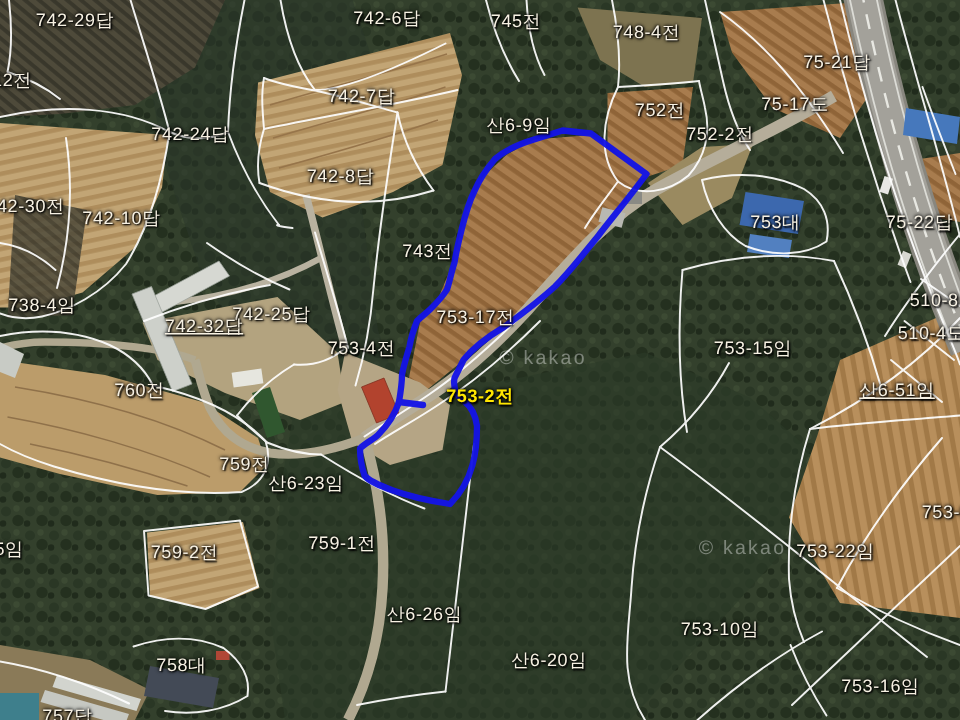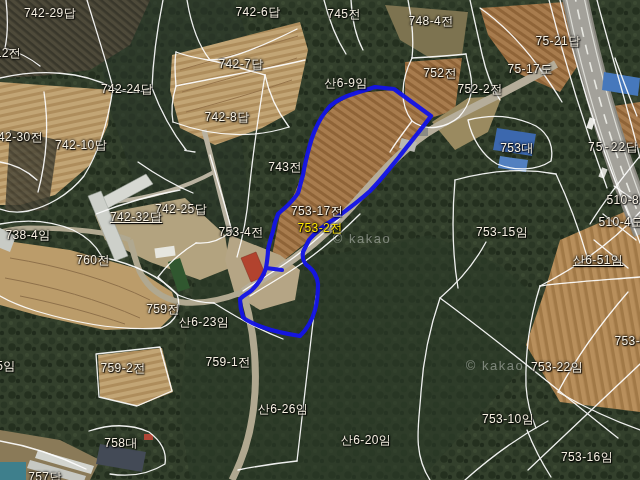--- a/index.html
+++ b/index.html
@@ -9,21 +9,21 @@
   }
   .viewport svg{position:absolute;left:0;top:0;}
   .label-layer{position:absolute;left:0;top:0;width:100%;height:100%;}
   .plabel{
     position:absolute;transform:translate(-50%,-50%);
     color:var(--label-color,#f7f1e3);
     font-size:12px;line-height:1;letter-spacing:.4px;white-space:nowrap;
     text-shadow:0 0 3px #000,0 0 2px #000,1px 1px 1px rgba(0,0,0,.85);
     cursor:pointer;
   }
-  .plabel.sel{color:var(--sel-label-color,#ffe600);font-weight:normal;}
+  .plabel.sel{color:var(--sel-label-color,#ffe600);font-weight:bold;margin-top:36px;}
   .wmark{
     position:absolute;transform:translate(-50%,-50%);
     color:rgba(255,255,255,.38);font-size:13px;letter-spacing:1.5px;white-space:nowrap;
   }
 </style>
 </head>
 <body>
 
 <div class="viewport">
 
@@ -217,41 +217,41 @@
       <div class="plabel" style="left: 530px; top: 69px;">75-17도</div>
       <div class="plabel" style="left: 440px; top: 73px;">752전</div>
       <div class="plabel" style="left: 346px; top: 83px;">산6-9임</div>
       <div class="plabel" style="left: 127px; top: 89px;">742-24답</div>
       <div class="plabel" style="left: 480px; top: 89px;">752-2전</div>
       <div class="plabel" style="left: 227px; top: 117px;">742-8답</div>
       <div class="plabel" style="left: 285px; top: 135px; margin-top: 32px;">743전</div>
       <div class="plabel" style="left: 17px; top: 137px;">742-30전</div>
       <div class="plabel" style="left: 81px; top: 145px;">742-10답</div>
       <div class="plabel" style="left: 517px; top: 148px;">753대</div>
-      <div class="plabel" style="left: 613px; top: 148px; font-family: Liberation Mono, monospace;">75-22답</div>
-      <div class="plabel" style="left: 28px; top: 203px; margin-top: 32px;">738-4임</div>
+      <div class="plabel" style="left: 613px; top: 148px;">75-22답</div>
+      <div class="plabel" style="left: 28px; top: 203px;">738-4임</div>
       <div class="plabel" style="left: 629px; top: 200px;">510-8전</div>
       <div class="plabel" style="left: 181px; top: 209px;">742-25답</div>
       <div class="plabel" style="left: 317px; top: 211px;">753-17전</div>
       <div class="plabel" style="left: 136px; top: 217px; text-decoration: underline;">742-32답</div>
       <div class="plabel" style="left: 621px; top: 222px;">510-4도</div>
       <div class="plabel sel" style="left: 320px; top: 228px;">753-2전</div>
       <div class="plabel" style="left: 241px; top: 232px;">753-4전</div>
       <div class="plabel" style="left: 502px; top: 232px;">753-15임</div>
       <div class="plabel" style="left: 93px; top: 260px;">760전</div>
       <div class="plabel" style="left: 598px; top: 260px; text-decoration: underline;">산6-51임</div>
       <div class="plabel" style="left: 163px; top: 309px;">759전</div>
       <div class="plabel" style="left: 204px; top: 322px;">산6-23임</div>
       <div class="plabel" style="left: 6px; top: 366px;">5임</div>
       <div class="plabel" style="left: 228px; top: 362px;">759-1전</div>
       <div class="plabel" style="left: 123px; top: 368px;">759-2전</div>
       <div class="plabel" style="left: 637px; top: 341px;">753-9임</div>
       <div class="plabel" style="left: 557px; top: 367px;">753-22임</div>
       <div class="plabel" style="left: 283px; top: 409px;">산6-26임</div>
-      <div class="plabel" style="left: 480px; top: 419px; margin-left: 28px;">753-10임</div>
+      <div class="plabel" style="left: 480px; top: 419px;">753-10임</div>
       <div class="plabel" style="left: 366px; top: 440px;">산6-20임</div>
       <div class="plabel" style="left: 121px; top: 443px;">758대</div>
       <div class="plabel" style="left: 587px; top: 457px;">753-16임</div>
       <div class="plabel" style="left: 45px; top: 477px;">757답</div>
       <div class="wmark" style="left: 362px; top: 238px;">© kakao</div>
       <div class="wmark" style="left: 495px; top: 365px;">© kakao</div>
     </div>
 </div>
 
 </body></html>

